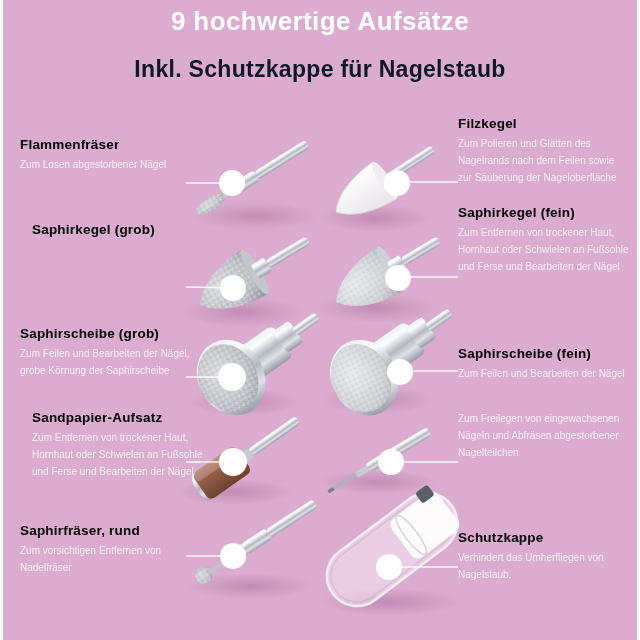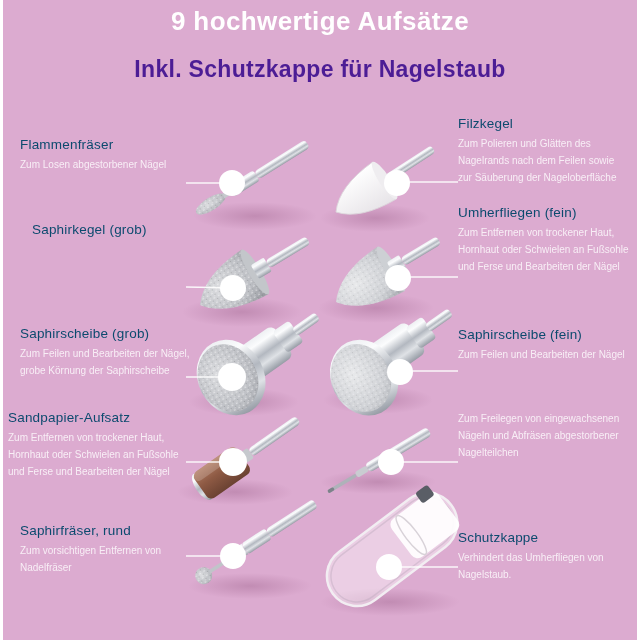--- a/index.html
+++ b/index.html
@@ -10,34 +10,34 @@
   }
   .edge{position:absolute;top:0;bottom:0;width:3px;background:#FFFFFF;}
   .edge.left{left:0}
   .edge.right{right:0}
   .title1{
     position:absolute;top:6px;left:0;right:0;margin:0;text-align:center;
     color:#FFFFFF;font-size:26px;font-weight:700;letter-spacing:.4px;
   }
   .title2{
     position:absolute;top:56px;left:0;right:0;margin:0;text-align:center;
-    color:#4c1d95;font-size:23px;font-weight:700;letter-spacing:.3px;
+    color:#0f172a;font-size:23px;font-weight:700;letter-spacing:.3px;
   }
   .art{position:absolute;left:0;top:0;}
   .item{position:absolute;width:172px;}
-  .item h3{margin:0 0 3px 0;font-size:13.5px;line-height:17px;color:#0c4a6e;font-weight:400;letter-spacing:.2px;}
+  .item h3{margin:0 0 3px 0;font-size:13.5px;line-height:17px;color:#000000;font-weight:700;letter-spacing:.2px;}
   .item p{margin:0;font-size:10px;line-height:17px;color:rgba(255,255,255,0.80);font-weight:400;}
   .l1{left:20px;top:136px}
   .l2{left:32px;top:221px}
   .l3{left:20px;top:325px}
-  .l4{left:8px;top:409px}
+  .l4{left:32px;top:409px}
   .l5{left:20px;top:522px}
   .r1{left:458px;top:115px}
   .r2{left:458px;top:204px}
-  .r3{left:458px;top:326px}
+  .r3{left:458px;top:345px}
   .r4{left:458px;top:410px}
   .r5{left:458px;top:529px}
 </style>
 </head>
 <body>
 
 <div class="canvas">
 
   <div class="edge left"></div>
   <div class="edge right"></div>
@@ -230,21 +230,21 @@
   <div class="item l5">
     <h3>Saphirfräser, rund</h3>
     <p>Zum vorsichtigen Entfernen von Nadelfräser</p>
   </div>
 
   <div class="item r1">
     <h3>Filzkegel</h3>
     <p>Zum Polieren und Glätten des Nagelrands nach dem Feilen sowie zur Säuberung der Nageloberfläche</p>
   </div>
   <div class="item r2">
-    <h3>Umherfliegen (fein)</h3>
+    <h3>Saphirkegel (fein)</h3>
     <p>Zum Entfernen von trockener Haut, Hornhaut oder Schwielen an Fußsohle und Ferse und Bearbeiten der Nägel</p>
   </div>
   <div class="item r3">
     <h3>Saphirscheibe (fein)</h3>
     <p>Zum Feilen und Bearbeiten der Nägel</p>
   </div>
   <div class="item r4">
     <p>Zum Freilegen von eingewachsenen Nägeln und Abfräsen abgestorbener Nagelteilchen</p>
   </div>
   <div class="item r5">

